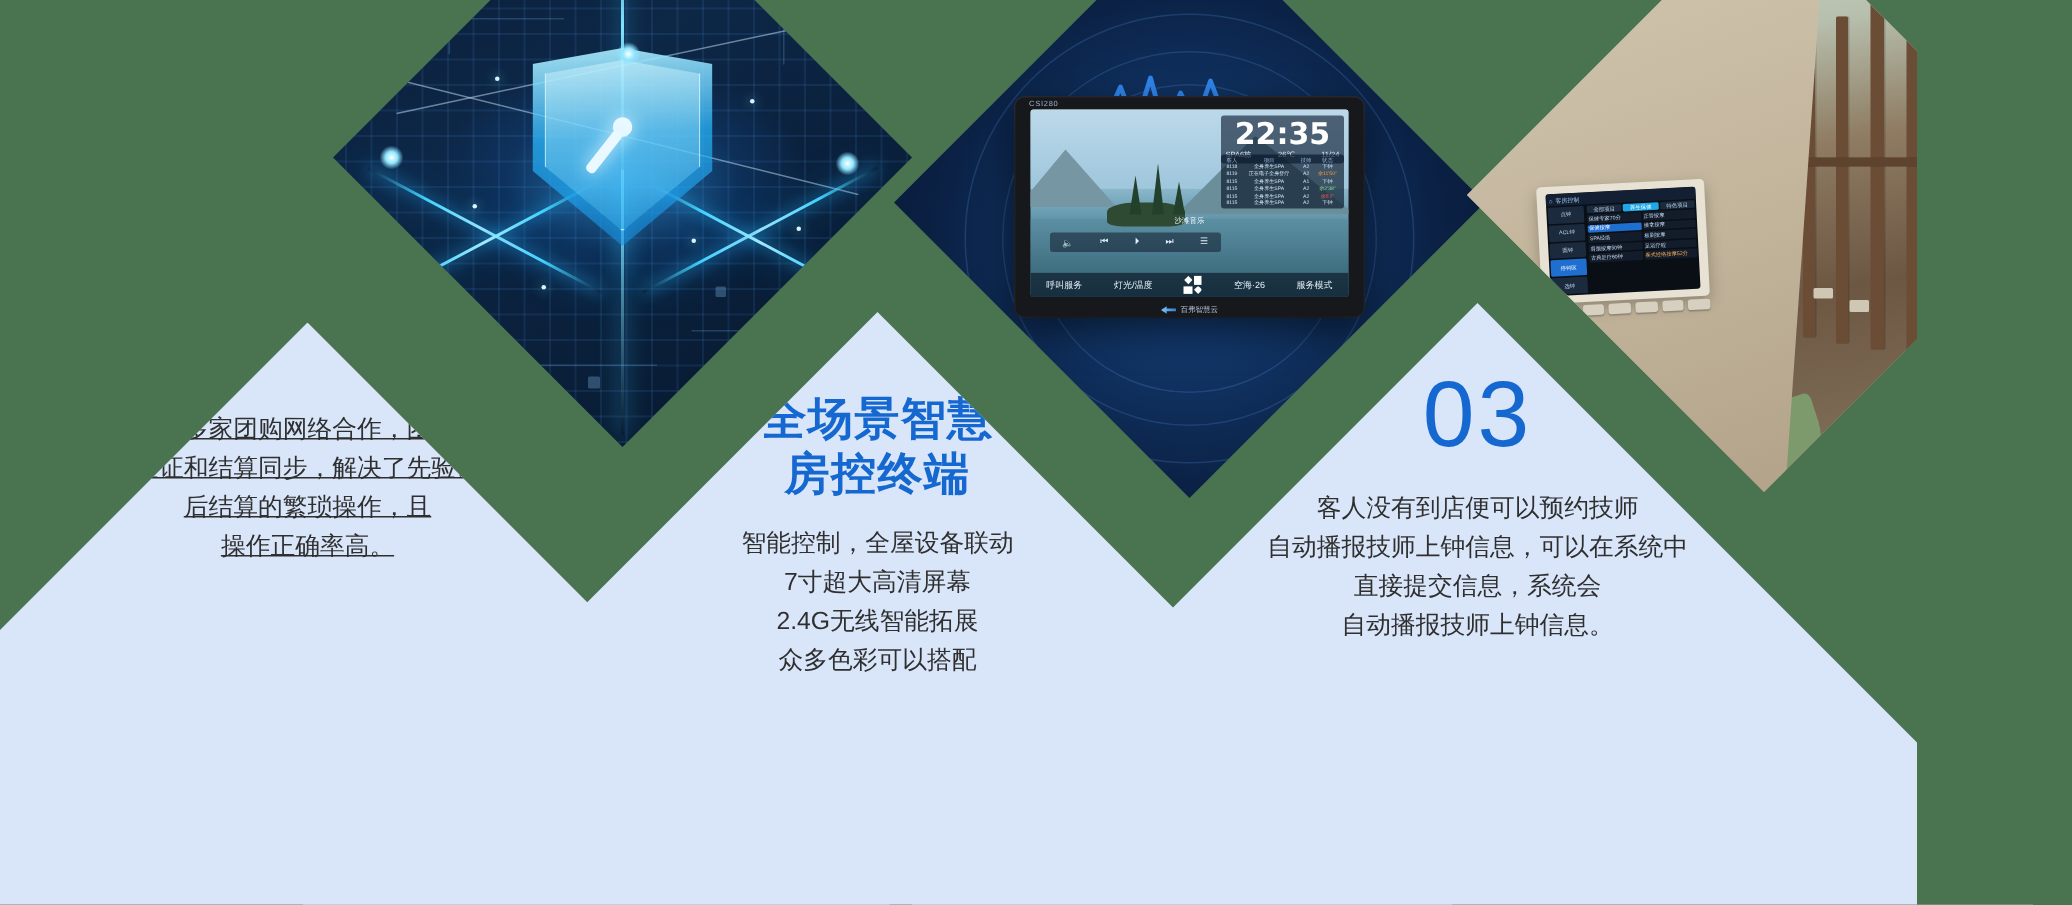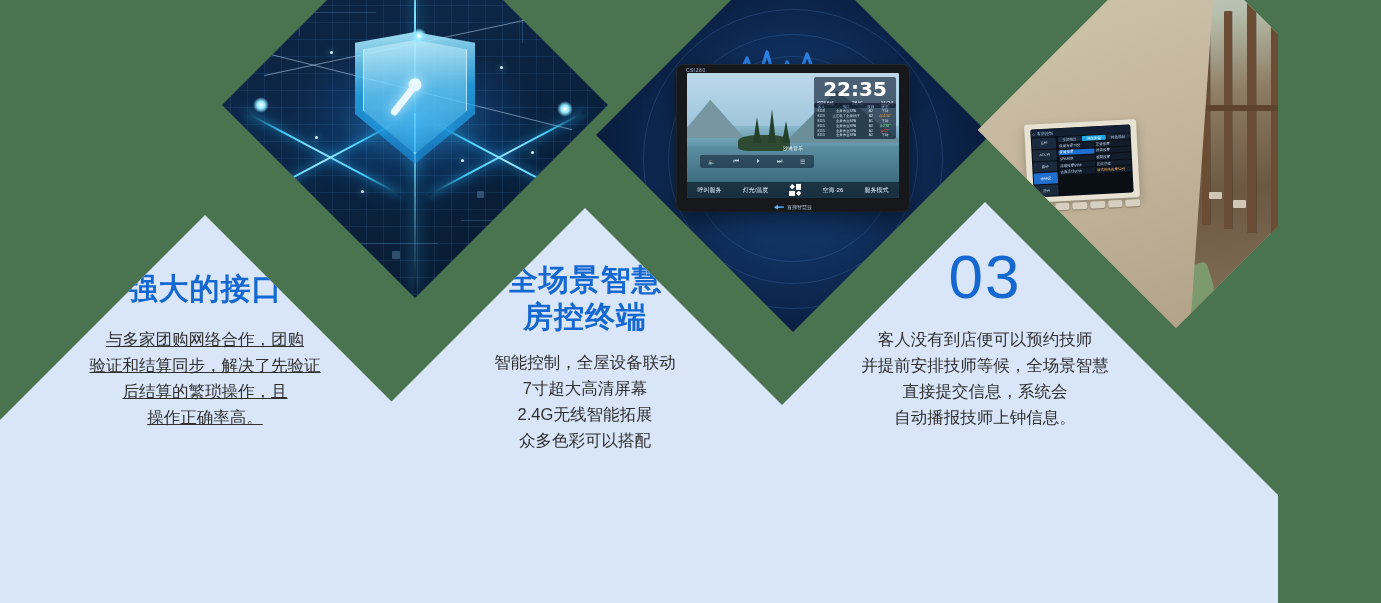--- a/index.html
+++ b/index.html
@@ -506,21 +506,20 @@
             <i></i>
             <i></i>
             <i></i>
         </div>
       </div>
     </div>
   </div>
 
   <div class="dia txt-dia" style="left:-184px; top:215px; width:778px; height:778px;">
     <div class="txt-inner" style="padding-top:40px;">
-      <div class="title" style="margin-top:16px;">强大的接口</div>
       <div class="desc" style="margin-top:18px;text-decoration:underline;">与多家团购网络合作，团购
 验证和结算同步，解决了先验证
 后结算的繁琐操作，且
 操作正确率高。</div>
     </div>
   </div>
 
   <div class="dia txt-dia" style="left:196px; top:208px; width:778px; height:778px;">
     <div class="txt-inner" style="padding-top:44px;">
       <div class="title" style="margin-top:10px;">全场景智慧
@@ -529,19 +528,19 @@
 7寸超大高清屏幕
 2.4G无线智能拓展
 众多色彩可以搭配</div>
     </div>
   </div>
 
   <div class="dia txt-dia" style="left:596px; top:202px; width:778px; height:778px;">
     <div class="txt-inner" style="padding-top:44px;">
       <div class="num">03</div>
       <div class="desc" style="margin-top:18px;">客人没有到店便可以预约技师
-并提前安排技师等候，全场景智慧
+自动播报技师上钟信息，可以在系统中
 直接提交信息，系统会
 自动播报技师上钟信息。</div>
     </div>
   </div>
 
 </div>
 
 </body></html>

